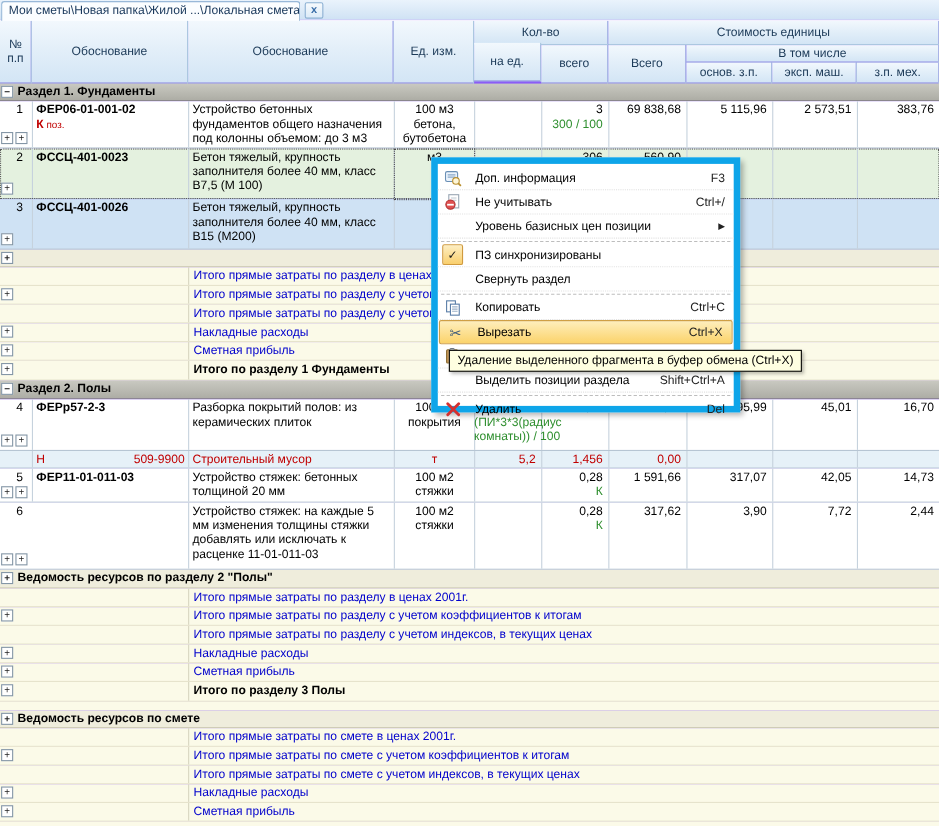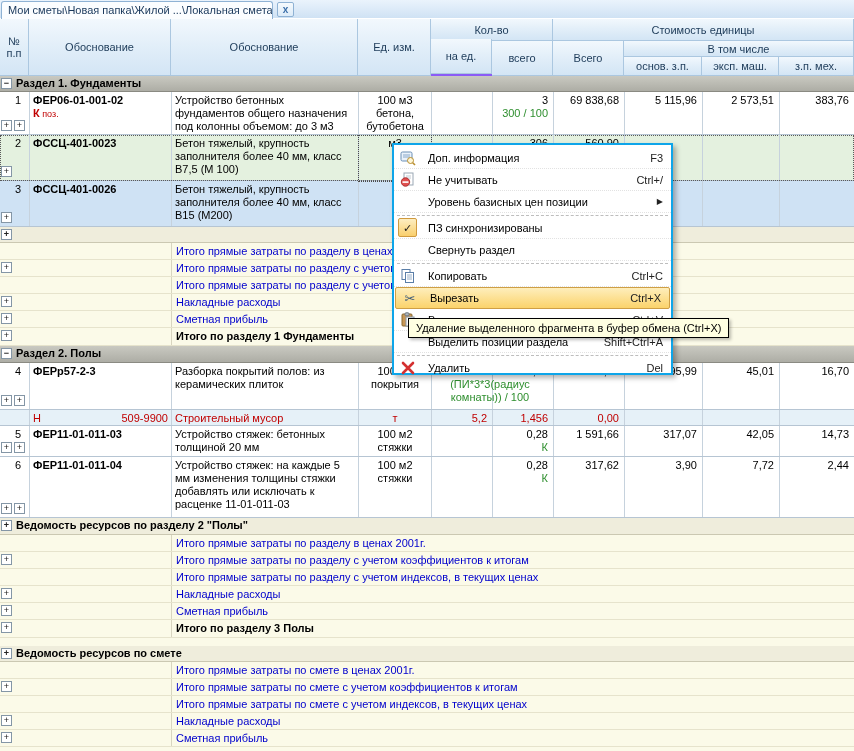--- a/index.html
+++ b/index.html
@@ -32,21 +32,21 @@
 .bar-res{background:#efeddc;border-bottom:1px solid #cbc8b2;font-weight:bold;padding:1px 2px 0 16px}
 .sumrow{background:#fbfae8;border-bottom:1px solid #e6e3cc}
 .sumtext{position:absolute;left:171px;top:0;bottom:0;width:683px;border-left:1px solid #d8d5c0;padding:2px 4px;color:#0000cc;white-space:nowrap;overflow:hidden}
 .sumtext.black{color:#000;font-weight:bold}
 .green-row{background:#e4f1df}
 .blue-row{background:#cfe2f4}
 .hrow{background:#e6f1f8}
 .marquee{outline:1px dotted #5a5a5a;outline-offset:-1px}
 .focus-cell{position:absolute;left:358px;top:135px;width:74px;height:47px;border:1px dotted #4a4a4a;z-index:3;pointer-events:none}
 
-.menu{position:absolute;left:392px;top:143px;width:281px;height:232px;background:#fff;border:2px solid #0ea5e9;box-shadow:3px 3px 5px rgba(0,0,0,.3);z-index:10;padding-top:2px}
+.menu{position:absolute;left:392px;top:143px;width:281px;height:232px;background:#fff;border:6px solid #0ea5e9;box-shadow:3px 3px 5px rgba(0,0,0,.3);z-index:10;padding-top:2px}
 .mi{position:relative;height:22px;display:flex;align-items:center;padding:0 8px 0 34px;border-bottom:1px dotted #e2e2e2}
 .mi .lab{flex:1;white-space:nowrap;overflow:hidden}
 .mi .key{margin-left:auto;padding-left:10px;color:#222}
 .mi-icon{position:absolute;left:6px;top:3px;width:16px;height:16px;line-height:16px;text-align:center}
 .scissors{font-size:13px;color:#3c5a7a}
 .mi.hl{background:linear-gradient(180deg,#feeebc,#fbd36b);border:1px solid #cf9f45;border-radius:2px;margin:0 1px}
 .mi-check{position:absolute;left:4px;top:1px;width:19px;height:19px;background:linear-gradient(#fdeec2,#f9cf6d);border:1px solid #d09a3e;border-radius:2px;text-align:center;line-height:18px;font-weight:bold;color:#1a1a1a}
 .arrow{font-size:8px;color:#222}
 .msep{height:4px;position:relative}
 .msep:after{content:"";position:absolute;left:3px;right:3px;top:2px;border-top:1px dashed #bdbdbd}
@@ -181,21 +181,21 @@
       <span class="exp">+</span>
       <span class="exp e2">+</span>
     </div>
     <div class="cell k1">
       <div class="code">ФЕРр57-2-3</div>
     </div>
     <div class="cell k2">Разборка покрытий полов: из керамических плиток</div>
     <div class="cell k3 ct">100 м2 покрытия</div>
     <div class="cell k4"></div>
     <div class="cell k5 rt">0,28</div>
-    <div class="note" style="position:absolute;left:431px;top:15px;width:118px;text-align:center;line-height:13px">(ПИ*3*3(радиус комнаты)) / 100</div>
+    <div class="note" style="position:absolute;left:431px;top:15px;width:118px;text-align:left;line-height:13px">(ПИ*3*3(радиус комнаты)) / 100</div>
     <div class="cell k6 rt">641,08</div>
     <div class="cell k7 rt">595,99</div>
     <div class="cell k8 rt">45,01</div>
     <div class="cell k9 rt">16,70</div>
   </div>
 
   <div class="row hrow" style="top:410px;height:16px">
     <div class="cell nb k0"></div>
     <div class="cell k1 red" style="display:flex;justify-content:space-between">
       <span>Н</span>
@@ -232,23 +232,20 @@
     <div class="cell k8 rt">42,05</div>
     <div class="cell k9 rt">14,73</div>
   </div>
 
   <div class="row" style="top:457px;height:61px">
     <div class="cell nb k0">
       <div class="rt">6</div>
       <span class="exp">+</span>
       <span class="exp e2">+</span>
     </div>
-    <div class="cell k1">
-      <div class="code">ФЕР11-01-011-04</div>
-    </div>
     <div class="cell k2">Устройство стяжек: на каждые 5 мм изменения толщины стяжки добавлять или исключать к расценке 11-01-011-03</div>
     <div class="cell k3 ct">100 м2 стяжки</div>
     <div class="cell k4"></div>
     <div class="cell k5 rt">
       <div>0,28</div>
       <div class="note">К</div>
     </div>
     <div class="cell k6 rt">317,62</div>
     <div class="cell k7 rt">3,90</div>
     <div class="cell k8 rt">7,72</div>

